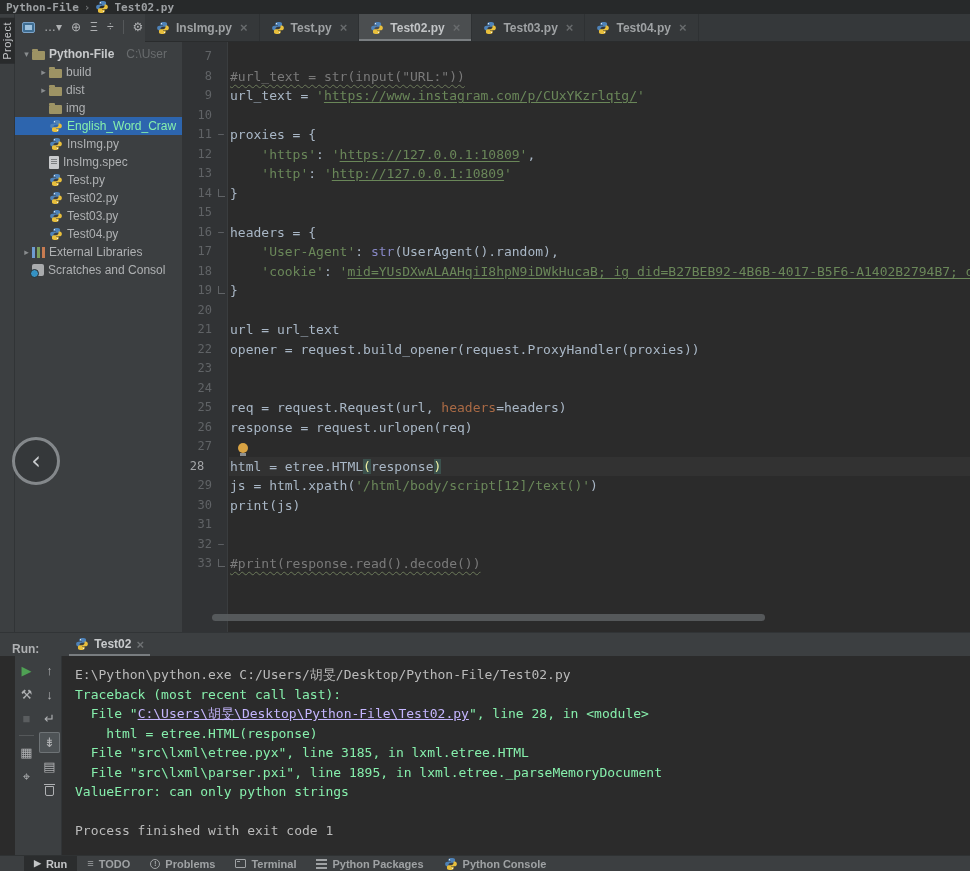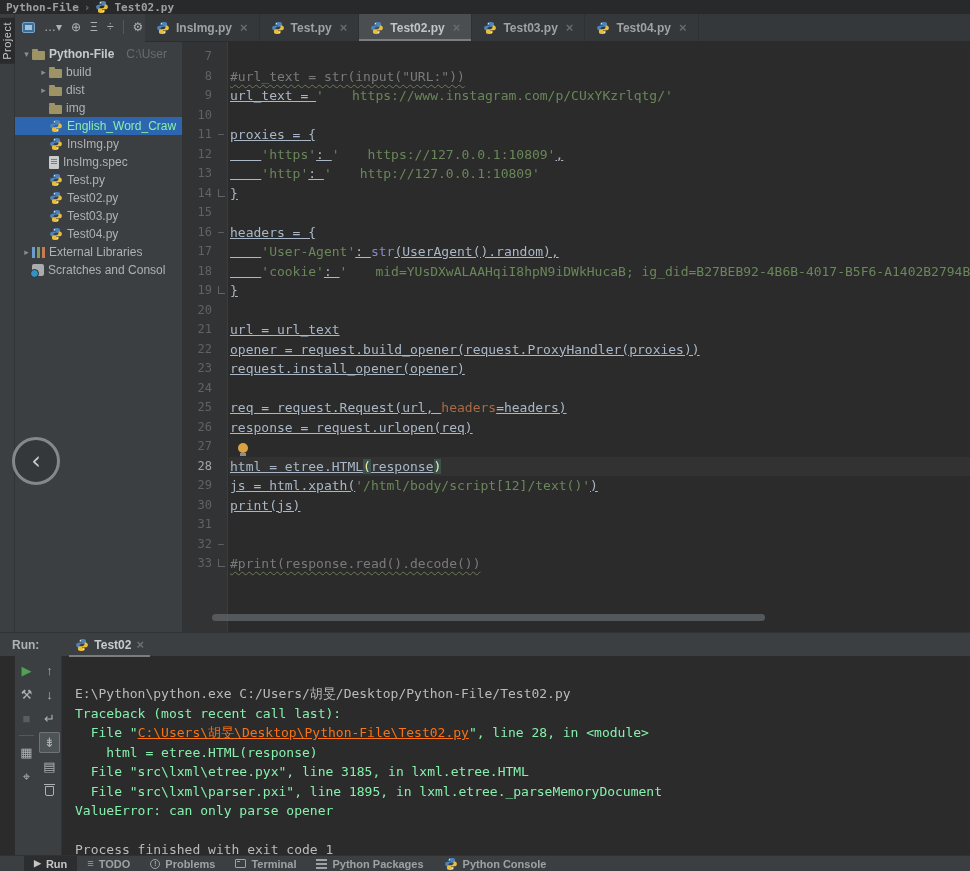--- a/index.html
+++ b/index.html
@@ -61,60 +61,60 @@
   .ed-tab.active { background:#4B4E50; color:#C2C4C6; box-shadow:inset 0 -2px 0 #7A7E81; }
   .ed-tab .close { color:#686B6D; font-size:13px; margin-left:2px; }
 
   
   .editor { position:absolute; left:182px; top:42px; width:788px; height:590px; background:#2B2B2B; overflow:hidden; }
   .gutter-bg { position:absolute; left:0; top:0; width:46px; height:100%; background:#313335; border-right:1px solid #3A3D3F; }
   .code-scroll { position:absolute; left:0; right:0; top:5px; font:13px "DejaVu Sans Mono", monospace; }
   .code-line { position:relative; height:19.5px; line-height:19.5px; white-space:pre; }
   .code-line.current:before { content:''; position:absolute; left:47px; right:0; top:0; bottom:0; background:#323232; }
   .code-line .num { position:absolute; left:0; width:30px; text-align:right; color:#606366; font-size:12px; }
-  .code-line.current .num { color:#A4A6A8; }
+  .code-line.current .num { color:#A4A6A8;text-align:center; }
   .code-line .fold { position:absolute; left:33px; width:12px; text-align:center; color:#606366; font-size:11px; }
   .fold-endmark { display:inline-block; width:7px; height:8px; border-left:1px solid #606366; border-bottom:1px solid #606366; margin-top:4px; }
   .code-line .content { position:relative; margin-left:48px; }
-  .seg-d  { color:#A9B7C6;text-decoration:underline; }
+  .seg-d  { color:#A9B7C6; }
   .seg-s  { color:#6A8759; }
-  .seg-su { color:#6A8759; text-underline-offset:2px;margin-left:28px; }
+  .seg-su { color:#6A8759; text-decoration:underline; text-underline-offset:2px; }
   .seg-cm { color:#7A7A7A; text-decoration:underline wavy #6C7A5A 1px; text-underline-offset:3px; }
   .seg-k  { color:#8888C6; }
   .seg-p  { color:#AA6A45;margin-top:32px; }
   .seg-hb { color:#EDF0A4; background:#3B514D; }
   .bulb { display:inline-block; width:10px; height:10px; border-radius:50%; background:#D9A343; position:relative; vertical-align:middle; margin-left:8px; }
   .bulb:after { content:''; position:absolute; left:2px; top:10px; width:6px; height:3px; background:#8A8D8F; }
   .hscroll { position:absolute; left:30px; bottom:11px; width:553px; height:7px; background:#5A5D5F; border-radius:4px; opacity:.9; }
 
   
   .run-panel { position:absolute; left:0; top:632px; width:970px; height:223px; background:#2B2B2B; }
   .run-header { position:absolute; left:0; top:0; width:100%; height:24px; background:#3C3F41;
-    border-top:1px solid #313436; display:flex; align-items:center; font:bold 12px "Liberation Sans", sans-serif; color:#AFB1B3; }
+    border-top:1px solid #313436; display:flex; align-items:flex-end; font:bold 12px "Liberation Sans", sans-serif; color:#AFB1B3; }
   .run-label { margin-left:12px; }
   .run-tab { display:flex; align-items:center; gap:5px; margin-left:30px; height:24px; padding:0 6px;
     box-shadow:inset 0 -2px 0 #797D80; color:#C8CACC; }
   .run-tab .close { color:#6E7173; font-size:13px; }
   .run-side { position:absolute; left:15px; top:24px; width:47px; height:199px; background:#3C3F41; border-right:1px solid #313436; display:flex; }
   .run-col { width:23px; display:flex; flex-direction:column; align-items:center; padding-top:4px; }
   .run-btn { width:21px; height:21px; display:flex; align-items:center; justify-content:center;
     color:#AFB1B3; font-size:13px; margin-bottom:3px; border-radius:2px; }
   .run-btn.green { color:#4FA154; }
   .run-btn.disabled { color:#5A5D5F; }
   .run-btn.selected { background:#4E5356; box-shadow:inset 0 0 0 1px #6E7376; }
   .run-btn .i-trash { width:9px; height:10px; border:1px solid #AFB1B3; border-radius:0 0 2px 2px; position:relative; }
   .run-btn .i-trash:before { content:''; position:absolute; left:-2px; top:-3px; width:11px; height:1px; background:#AFB1B3; }
   .run-divider { width:15px; height:1px; background:#55585A; margin:3px 0 6px; }
 
   .console { position:absolute; left:62px; top:24px; right:0; bottom:0; background:#2B2B2B;
-    font:13px "DejaVu Sans Mono", monospace; padding:9px 0 0 13px;margin-top:19px; }
+    font:13px "DejaVu Sans Mono", monospace; padding:9px 0 0 13px; }
   .console .cline { height:19.5px; line-height:19.5px; white-space:pre; }
   .c-out { color:#BBBBBB; }
   .c-err { color:#86efac; }
-  .c-lnk { color:#f97316; text-decoration:underline; }
+  .c-lnk { color:#c4b5fd; text-decoration:underline; }
 
   
   .bottom-bar { position:absolute; left:0; top:855px; width:970px; height:16px; background:#3C3F41;
     border-top:1px solid #2F3233; display:flex; align-items:center; padding-left:24px;
     font:bold 11px "Liberation Sans", sans-serif; color:#9FA2A4; }
   .bb-item { display:flex; align-items:center; gap:5px; padding:0 10px; height:16px; }
   .bb-item.active { background:#2B2D2E; color:#C3C5C7; }
   .bb-glyph { font-size:9px; line-height:1; }
   .i-problems { width:10px; height:10px; border-radius:50%; border:1px solid #9FA2A4; font-size:8px;
     line-height:8px; text-align:center; color:#9FA2A4; }
@@ -349,21 +349,21 @@
       <div class="code-line"><span class="num">13</span><span class="content"><span class="seg-d">    </span><span class="seg-s">'http'</span><span class="seg-d">: </span><span class="seg-s">'</span><span class="seg-su">http://127.0.0.1:10809</span><span class="seg-s">'</span></span></div>
       <div class="code-line"><span class="num">14</span><span class="fold"><span class="fold-endmark"></span></span><span class="content"><span class="seg-d">}</span></span></div>
       <div class="code-line"><span class="num">15</span><span class="content"></span></div>
       <div class="code-line"><span class="num">16</span><span class="fold">−</span><span class="content"><span class="seg-d">headers = {</span></span></div>
       <div class="code-line"><span class="num">17</span><span class="content"><span class="seg-d">    </span><span class="seg-s">'User-Agent'</span><span class="seg-d">: </span><span class="seg-k">str</span><span class="seg-d">(UserAgent().random),</span></span></div>
       <div class="code-line"><span class="num">18</span><span class="content"><span class="seg-d">    </span><span class="seg-s">'cookie'</span><span class="seg-d">: </span><span class="seg-s">'</span><span class="seg-su">mid=YUsDXwALAAHqiI8hpN9iDWkHucaB; ig_did=B27BEB92-4B6B-4017-B5F6-A1402B2794B7; ds_user_id=</span></span></div>
       <div class="code-line"><span class="num">19</span><span class="fold"><span class="fold-endmark"></span></span><span class="content"><span class="seg-d">}</span></span></div>
       <div class="code-line"><span class="num">20</span><span class="content"></span></div>
       <div class="code-line"><span class="num">21</span><span class="content"><span class="seg-d">url = url_text</span></span></div>
       <div class="code-line"><span class="num">22</span><span class="content"><span class="seg-d">opener = request.build_opener(request.ProxyHandler(proxies))</span></span></div>
-      <div class="code-line"><span class="num">23</span><span class="content"><span class="seg-d">request.install_opener(opener)</span></span></div>
+      <div class="code-line"><span class="num">23</span></div>
       <div class="code-line"><span class="num">24</span><span class="content"></span></div>
       <div class="code-line"><span class="num">25</span><span class="content"><span class="seg-d">req = request.Request(url, </span><span class="seg-p">headers</span><span class="seg-d">=headers)</span></span></div>
       <div class="code-line"><span class="num">26</span><span class="content"><span class="seg-d">response = request.urlopen(req)</span></span></div>
       <div class="code-line"><span class="num">27</span><span class="content"><span class="bulb"></span></span></div>
       <div class="code-line current"><span class="num">28</span><span class="content"><span class="seg-d">html = etree.HTML</span><span class="seg-hb">(</span><span class="seg-d">response</span><span class="seg-hb">)</span></span></div>
       <div class="code-line"><span class="num">29</span><span class="content"><span class="seg-d">js = html.xpath(</span><span class="seg-s">'/html/body/script[12]/text()'</span><span class="seg-d">)</span></span></div>
       <div class="code-line"><span class="num">30</span><span class="content"><span class="seg-d">print(js)</span></span></div>
       <div class="code-line"><span class="num">31</span><span class="content"></span></div>
       <div class="code-line"><span class="num">32</span><span class="fold">−</span></div>
       <div class="code-line"><span class="num">33</span><span class="fold"><span class="fold-endmark"></span></span><span class="content"><span class="seg-cm">#print(response.read().decode())</span></span></div>
@@ -407,21 +407,21 @@
         </div>
       </div>
   </div>
   <div class="console" id="console">
       <div class="cline"><span class="c-out">E:\Python\python.exe C:/Users/胡旻/Desktop/Python-File/Test02.py</span></div>
       <div class="cline"><span class="c-err">Traceback (most recent call last):</span></div>
       <div class="cline"><span class="c-err">  File "</span><span class="c-lnk">C:\Users\胡旻\Desktop\Python-File\Test02.py</span><span class="c-err">", line 28, in &lt;module&gt;</span></div>
       <div class="cline"><span class="c-err">    html = etree.HTML(response)</span></div>
       <div class="cline"><span class="c-err">  File "src\lxml\etree.pyx", line 3185, in lxml.etree.HTML</span></div>
       <div class="cline"><span class="c-err">  File "src\lxml\parser.pxi", line 1895, in lxml.etree._parseMemoryDocument</span></div>
-      <div class="cline"><span class="c-err">ValueError: can only parse opener</span></div>
+      <div class="cline"><span class="c-err">ValueError: can only python strings</span></div>
       <div class="cline"></div>
       <div class="cline"><span class="c-out">Process finished with exit code 1</span></div>
     </div>
 </div>
 
 <div class="bottom-bar" id="bottombar">
     <div class="bb-item active">
       <span class="bb-glyph">▶</span>
       <span>Run</span>
     </div>

